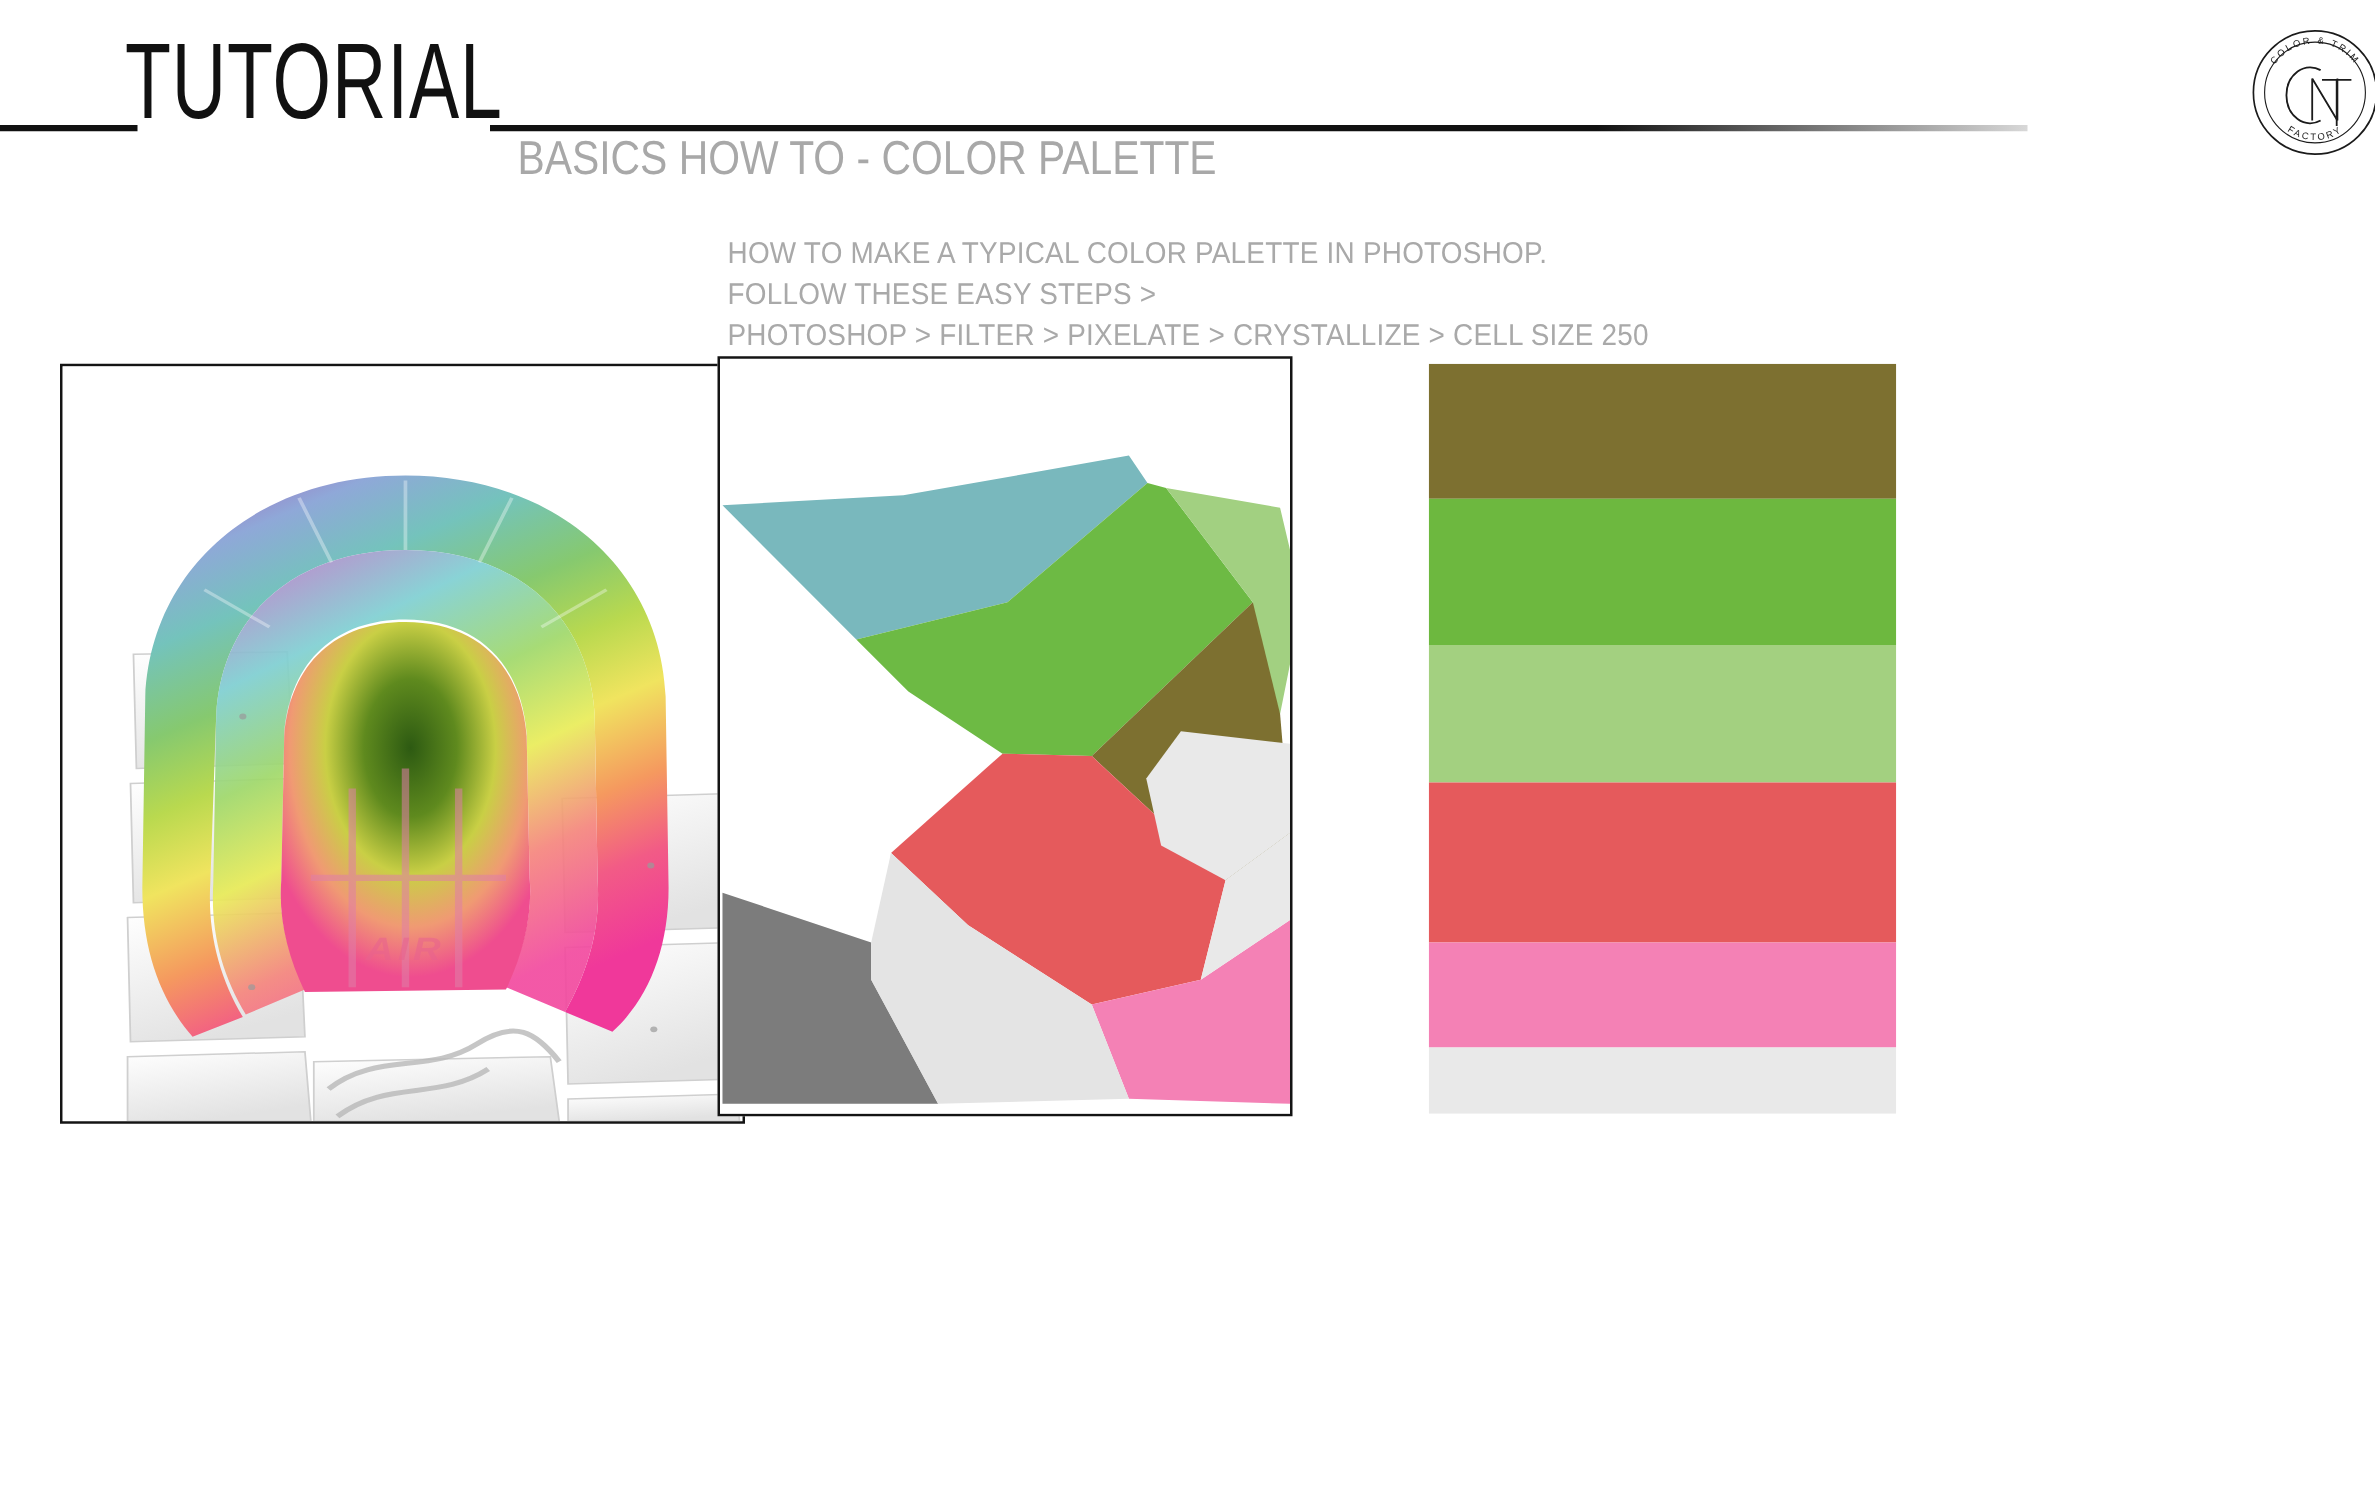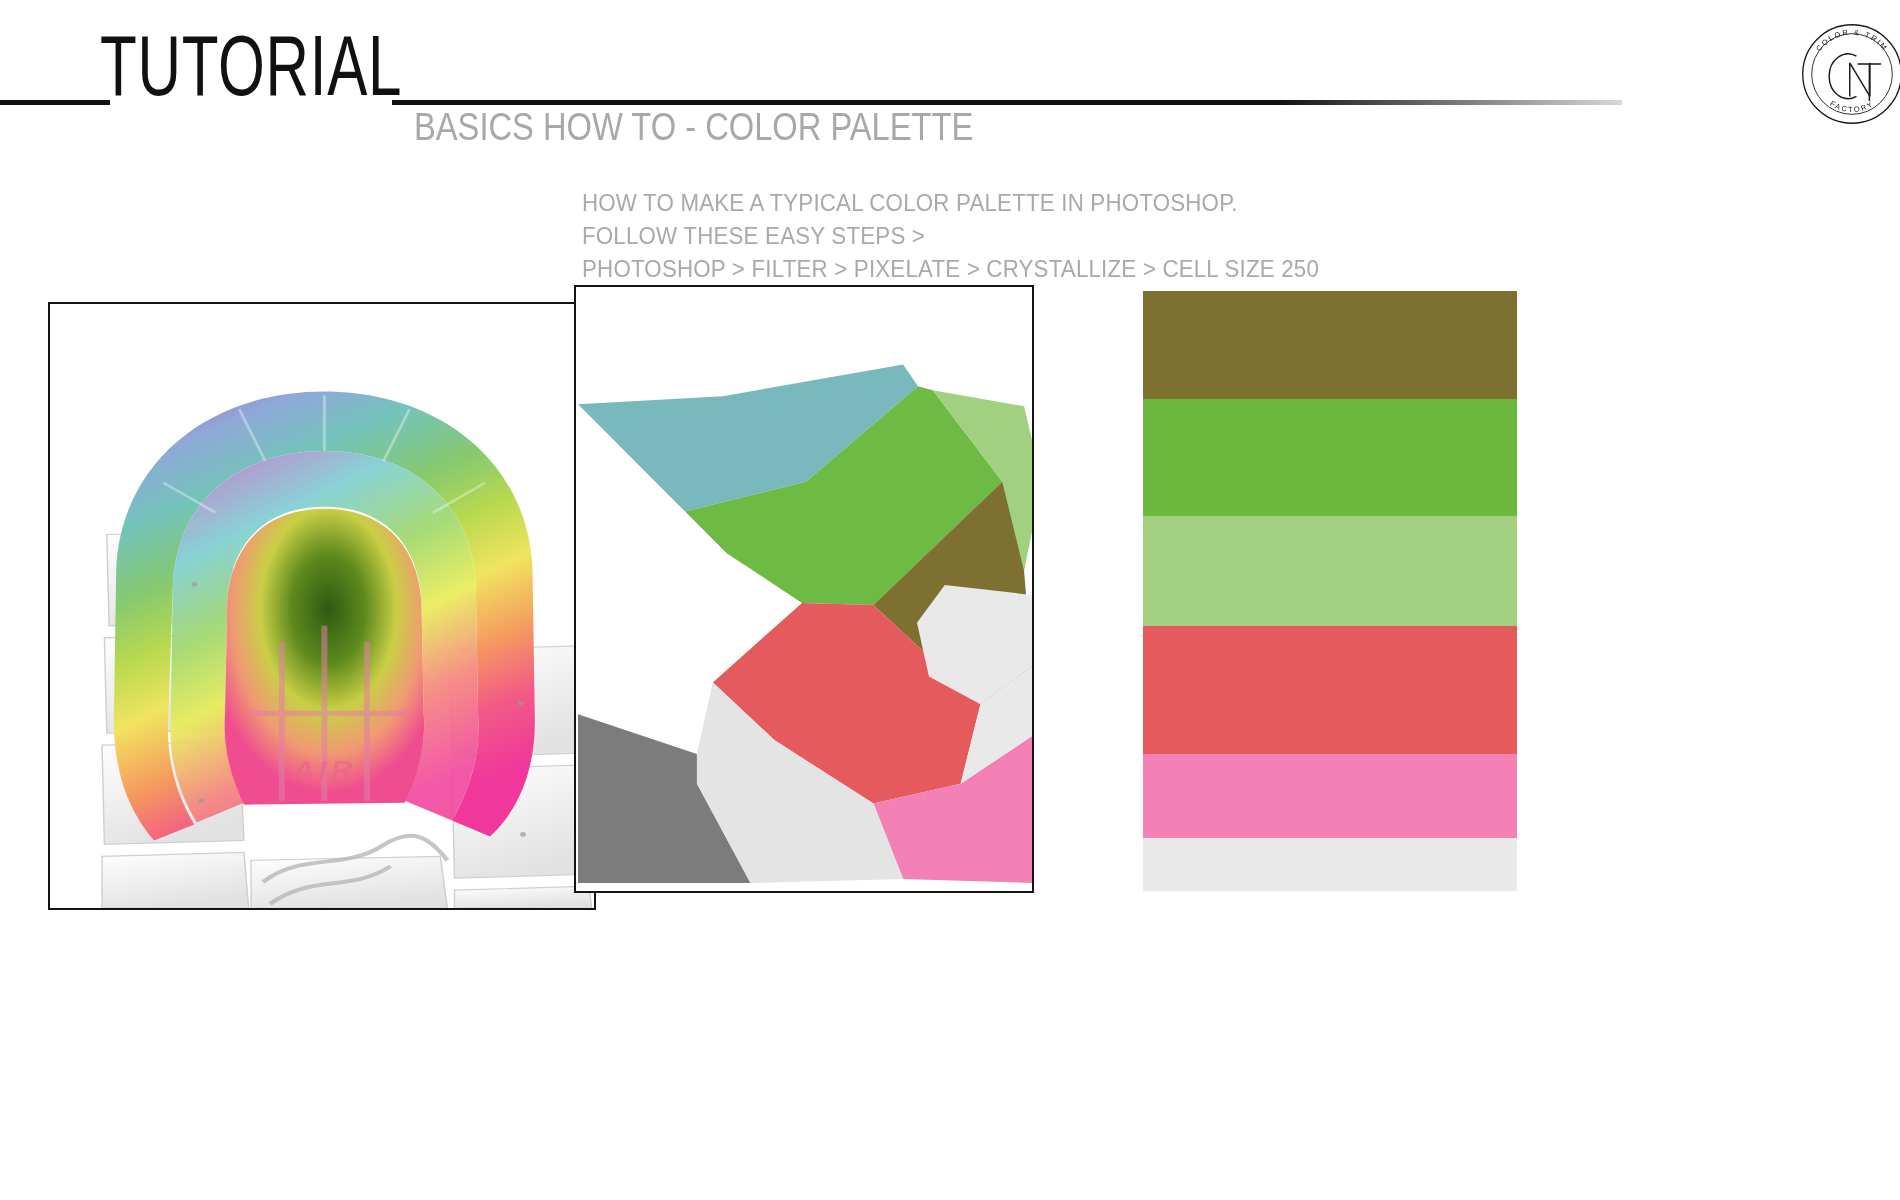--- a/index.html
+++ b/index.html
@@ -91,21 +91,21 @@
   
   .panel {
     position: absolute;
     box-sizing: border-box;
     border: 2px solid #141414;
     background: #ffffff;
     overflow: hidden;
   }
   #panel-photo {
     left: 48px;
-    top: 302px;
+    top: 291px;
     width: 548px;
     height: 608px;
     font-style: italic;
   }
   #panel-crystal {
     left: 574px;
     top: 285px;
     width: 460px;
     height: 608px;
   }

